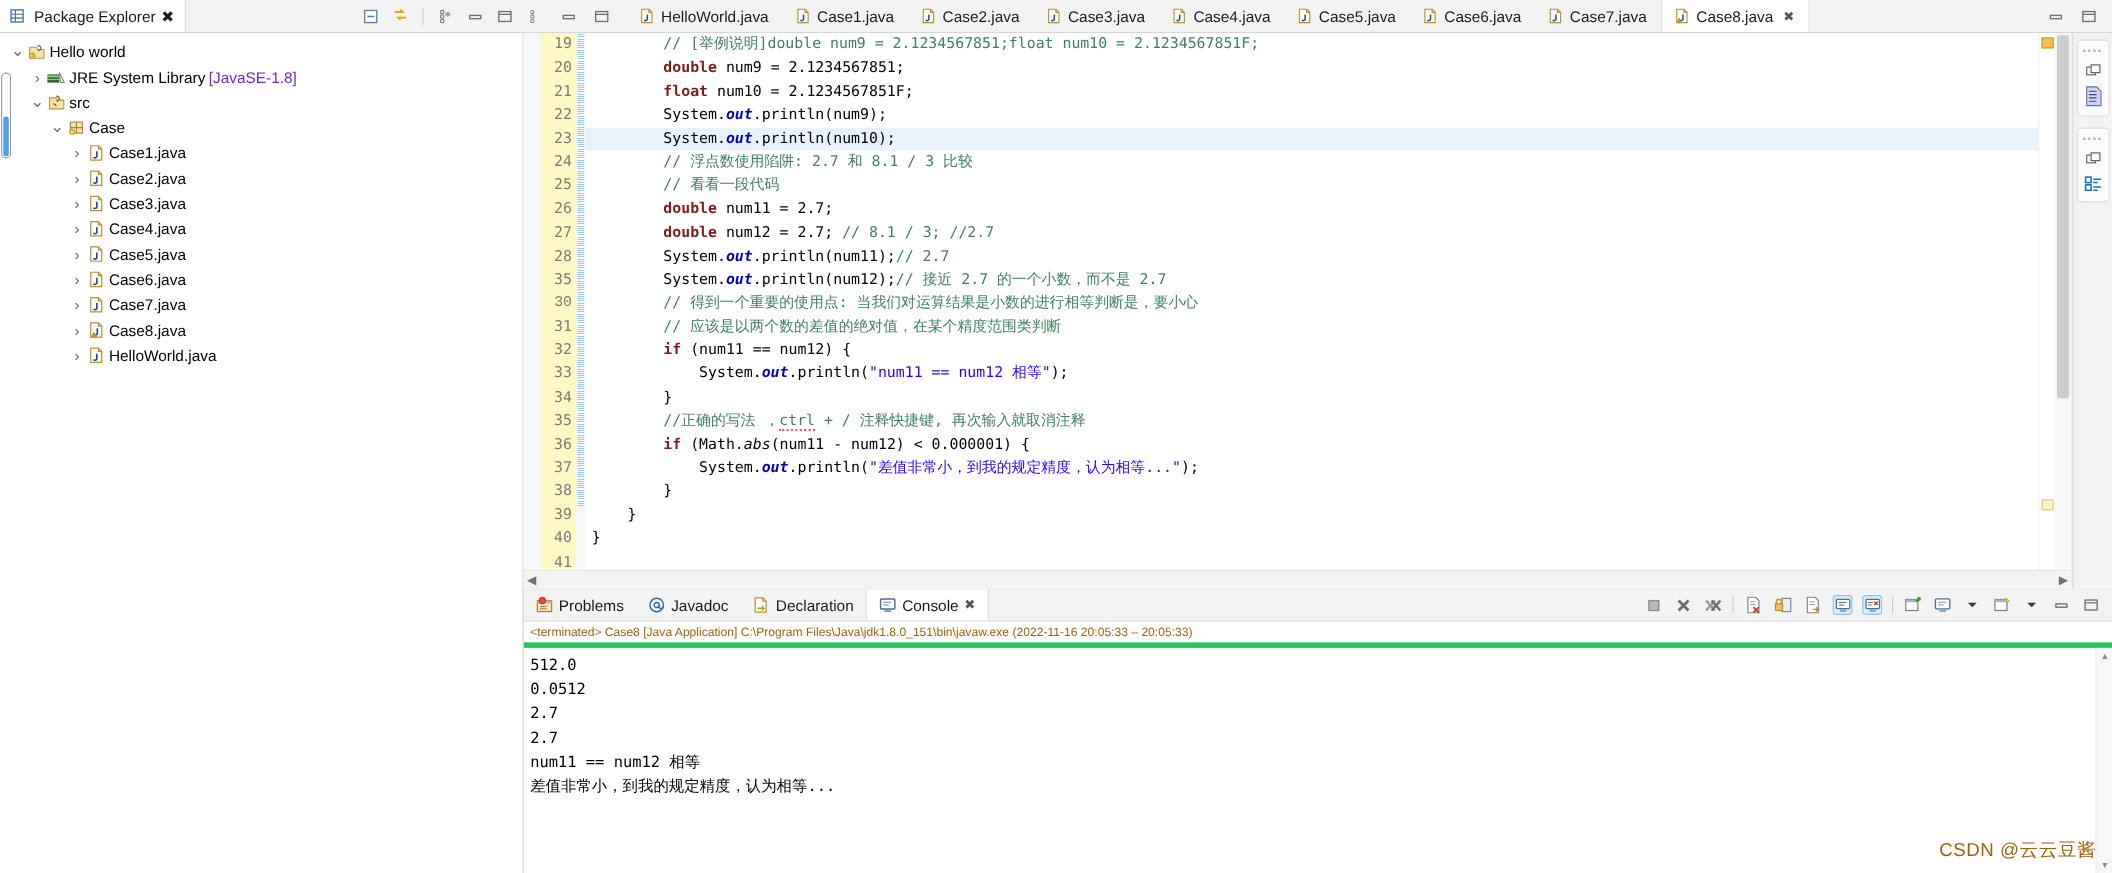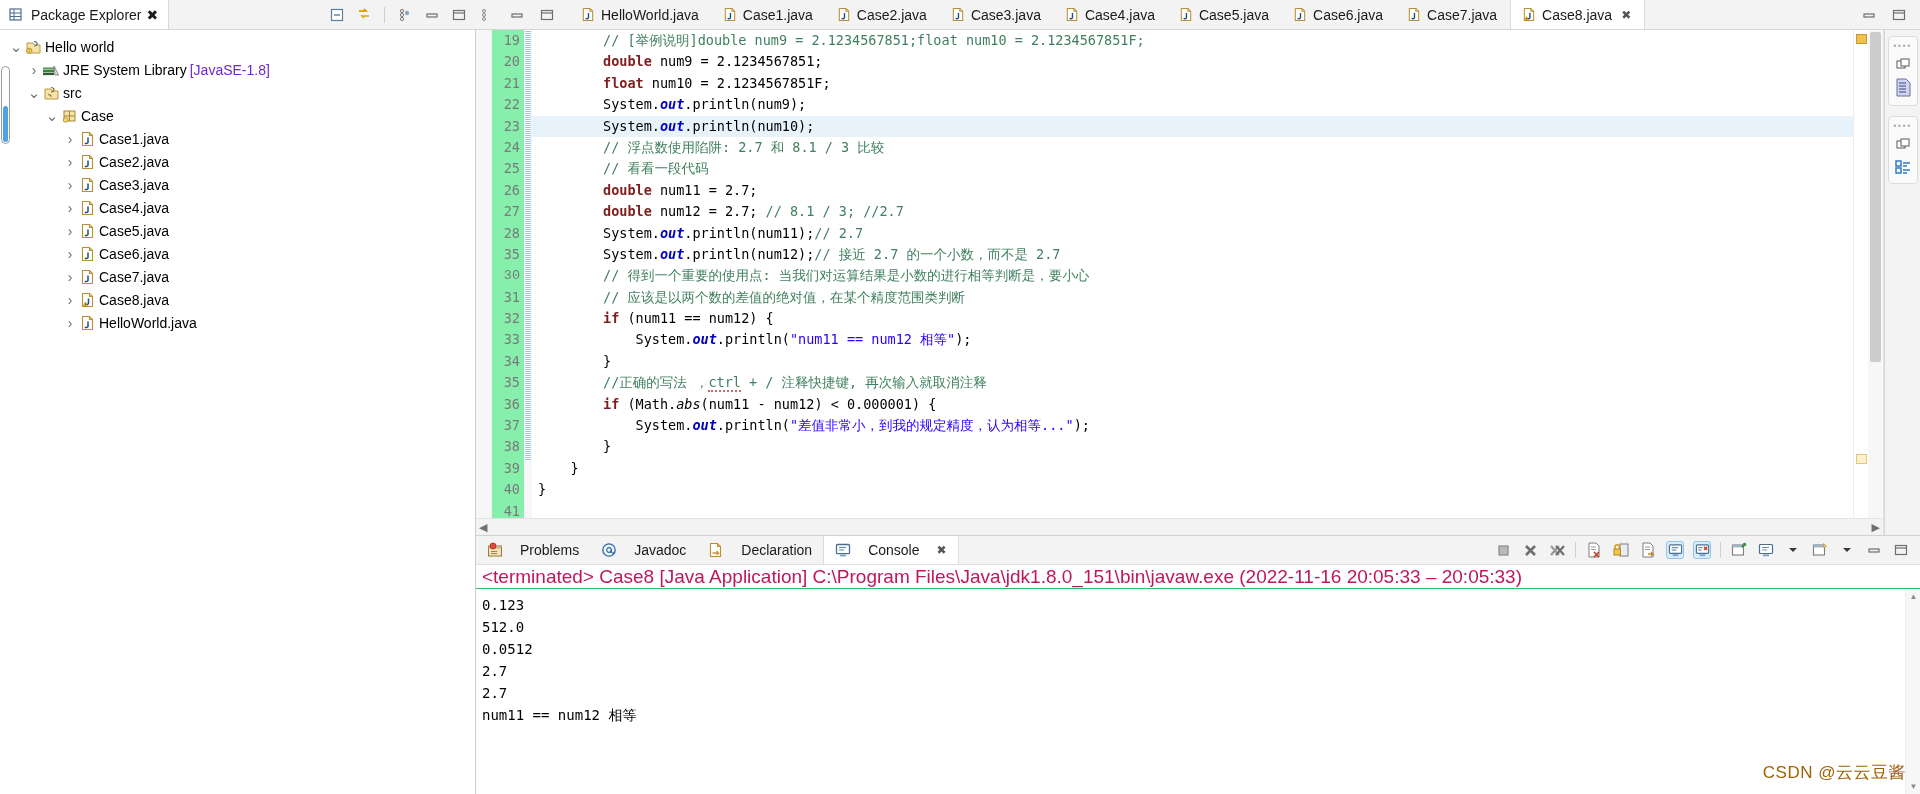--- a/index.html
+++ b/index.html
@@ -109,21 +109,21 @@
   .right-col { flex: 1; display: flex; flex-direction: column; min-width: 0; }
 
   
   .editor-wrap { flex: 0 0 505px; display: flex; min-height: 0; background: #fff; position: relative; }
   .editor-inner { flex: 1; display: flex; flex-direction: column; min-width: 0; border-right: 1px solid #e3e3e3;}
   .code-area { flex: 1; display: flex; min-height: 0; overflow: hidden; position: relative; }
 
   .gutter-marks { width: 16px; flex: 0 0 16px; background: #f7f7f7; border-right: 1px solid #efefef; }
   .gutter-nums {
     width: 32px; flex: 0 0 32px;
-    background: #86efac;
+    background: #fef9c3;
     text-align: right;
     padding-right: 4px;
     font-family: "DejaVu Sans Mono", monospace;
     font-size: 13.5px; color: #7a7a7a;
     user-select: none;
   }
   .changebar { width: 8px; flex: 0 0 8px; background: #f7f7f7; position: relative; }
   .changebar .seg {
     position: absolute; left: 1px; width: 6px;
     background: repeating-linear-gradient(0deg,#9fc6e8 0 1px,#ffffff 1px 2px);
@@ -182,37 +182,37 @@
 
   
   .bottom-panel { flex: 1; display: flex; flex-direction: column; min-height: 0; border-top: 1px solid #d2d2d2; background: #fff; }
   .bp-tabbar {
     height: 29px; flex: 0 0 29px;
     background: #f3f3f3;
     display: flex; align-items: stretch;
     border-bottom: 1px solid #dfdfdf;
   }
   .bp-tab {
-    display: flex; align-items: center; gap: 17px;
+    display: flex; align-items: center; gap: 5px;
     padding: 0 11px;
     font-size: 14px; color: #1a1a1a; white-space: nowrap;
   }
   .bp-tab.active { background: #ffffff; border-left: 1px solid #dcdcdc; border-right: 1px solid #dcdcdc; }
   .bp-tabbar .spacer { flex: 1; }
   .bp-tools { display: flex; align-items: center; gap: 9px; padding: 0 10px; }
   .bp-tools .sep { width: 1px; height: 16px; background: #cfcfcf; }
   .tool-btn { width: 18px; height: 18px; display: inline-flex; align-items: center; justify-content: center; }
   .tool-btn.on { background: #d8ecfb; border: 1px solid #8fc6ea; border-radius: 3px; }
 
   .console-head {
     height: 24px; flex: 0 0 24px;
     display: flex; align-items: center;
     padding-left: 6px;
-    font-size: 19px; color: #be185d;
-    border-bottom: 1px solid #22c55e;
+    font-size: 11px; color: #a16207;
+    border-bottom: 5px solid #22c55e;
     white-space: nowrap;
   }
   .console-body { flex: 1; display: flex; min-height: 0; }
   .console-out {
     flex: 1; min-width: 0;
     font-family: "DejaVu Sans Mono", monospace;
     font-size: 14px;
     padding: 5px 0 0 6px;
     white-space: pre;
     overflow: hidden;
@@ -857,21 +857,21 @@
                   <rect x="2.5" y="3.5" width="11" height="9" fill="none" stroke="#6e6e6e" stroke-width="1.2"></rect>
                   <line x1="2.5" y1="6" x2="13.5" y2="6" stroke="#6e6e6e" stroke-width="1.2"></line>
                 </svg>
             </span>
           </div>
         </div>
 
         <div class="console-head">&lt;terminated&gt; Case8 [Java Application] C:\Program Files\Java\jdk1.8.0_151\bin\javaw.exe  (2022-11-16 20:05:33 – 20:05:33)</div>
 
         <div class="console-body">
-          <div class="console-out" id="console-out"><div>0.123</div><div>512.0</div><div>0.0512</div><div>2.7</div><div>2.7</div><div>num11 == num12 相等</div></div>
+          <div class="console-out" id="console-out"><div>512.0</div><div>0.0512</div><div>2.7</div><div>2.7</div><div>num11 == num12 相等</div><div>差值非常小，到我的规定精度，认为相等...</div></div>
           <div class="cons-vscroll">
             <div class="arr top">▲</div>
             <div class="arr bot">▼</div>
           </div>
         </div>
       </div>
     </div>
   </div>
 
   <div class="watermark">CSDN @云云豆酱</div>

